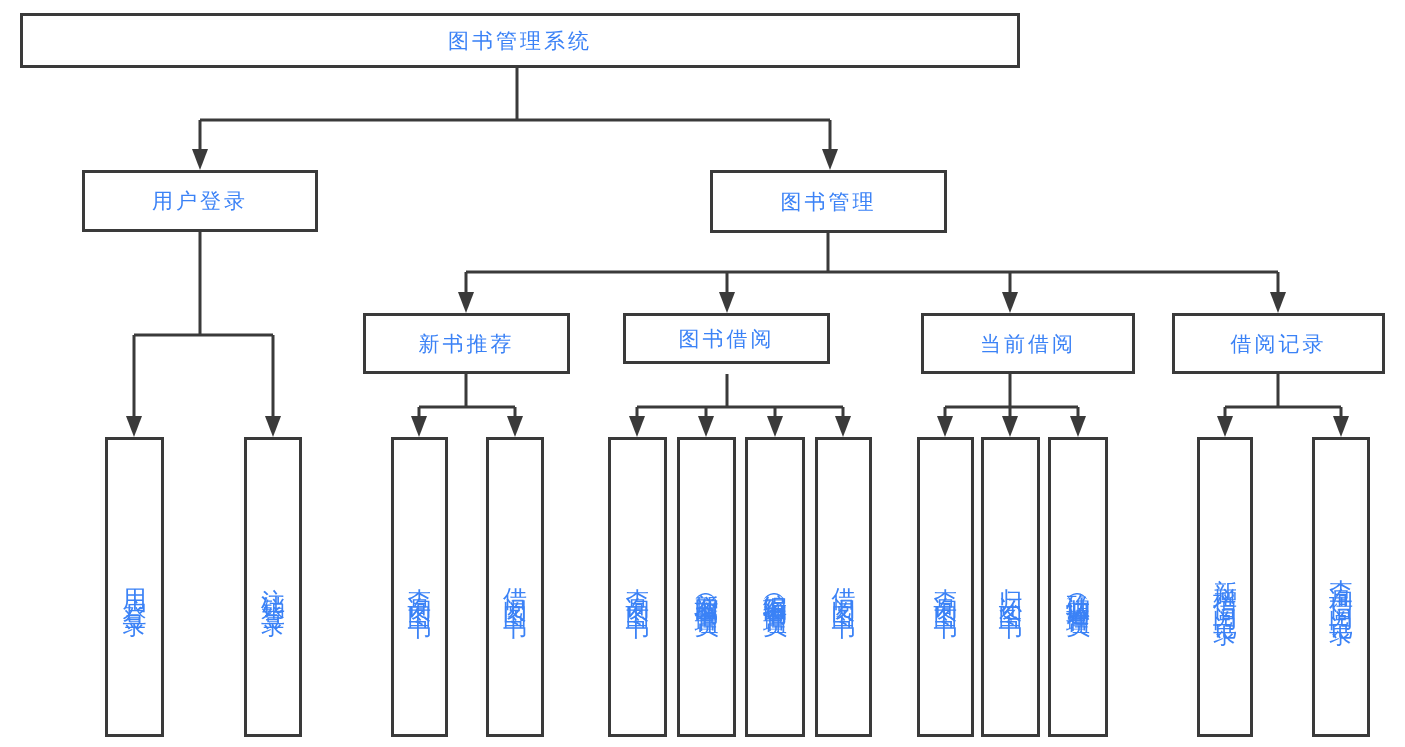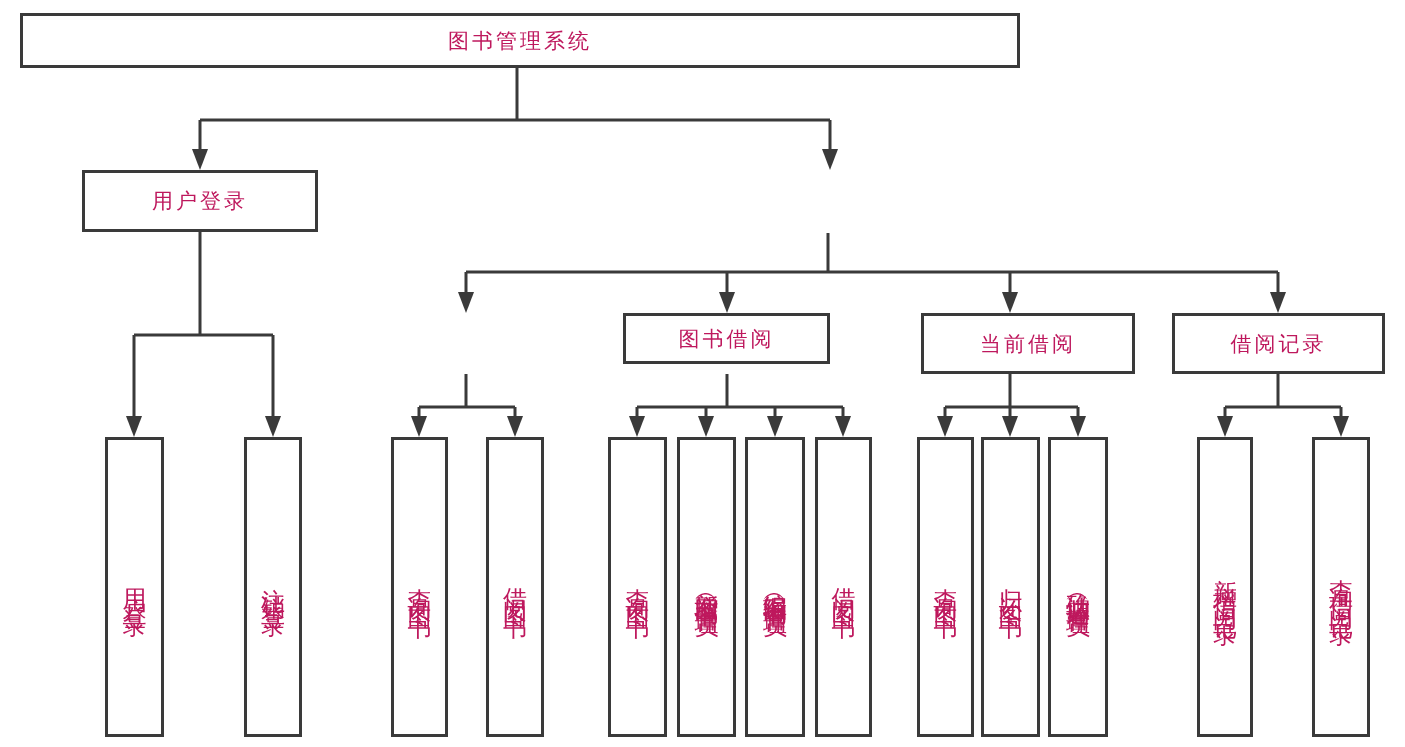--- a/index.html
+++ b/index.html
@@ -22,21 +22,21 @@
     pointer-events: none;
   }
   .node {
     position: absolute;
     box-sizing: border-box;
     background: #ffffff;
     border: 3px solid #3a3a3a;
     display: flex;
     align-items: center;
     justify-content: center;
-    color: #be185d;
+    color: #3b82f6;
   }
   .hnode {
     font-size: 21px;
     letter-spacing: 3px;
     white-space: nowrap;
   }
   .vnode {
     writing-mode: vertical-rl;
     text-orientation: mixed;
     font-size: 24px;
@@ -99,21 +99,23 @@
       <polygon points="1002,416 1018,416 1010,437"></polygon>
       <polygon points="1070,416 1086,416 1078,437"></polygon>
       <polygon points="1217,416 1233,416 1225,437"></polygon>
       <polygon points="1333,416 1349,416 1341,437"></polygon>
     </g>
   </svg>
 
   <div class="node hnode" style="left:20px; top:13px; width:1000px; height:55px;">图书管理系统</div>
 
   <div class="node hnode" style="left:82px; top:170px; width:236px; height:62px;">用户登录</div>
+  <div class="node hnode" style="left:710px; top:170px; width:237px; height:63px;">图书管理</div>
 
+  <div class="node hnode" style="left:363px; top:313px; width:207px; height:61px;">新书推荐</div>
   <div class="node hnode" style="left:623px; top:313px; width:207px; height:51px;">图书借阅</div>
   <div class="node hnode" style="left:903px; top:313px; width:214px; height:61px;margin-left:18px;">当前借阅</div>
   <div class="node hnode" style="left:1172px; top:313px; width:213px; height:61px;">借阅记录</div>
 
   <div class="node vnode" style="left:105px; width:59px;">用户登录</div>
   <div class="node vnode" style="left:244px; width:58px;">注销登录</div>
 
   <div class="node vnode" style="left:391px; width:57px;">查询图书</div>
   <div class="node vnode" style="left:486px; width:58px;">借阅图书</div>
 

